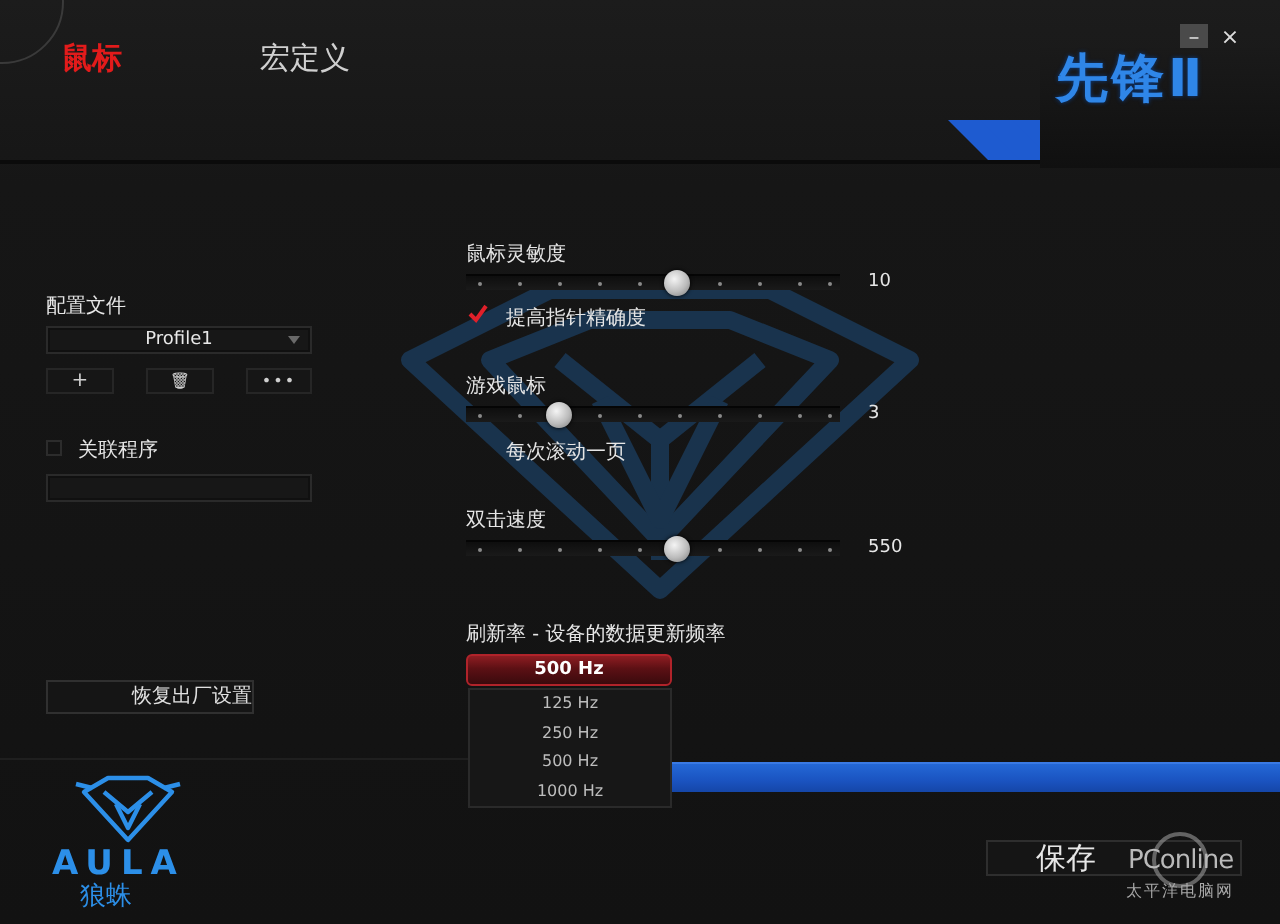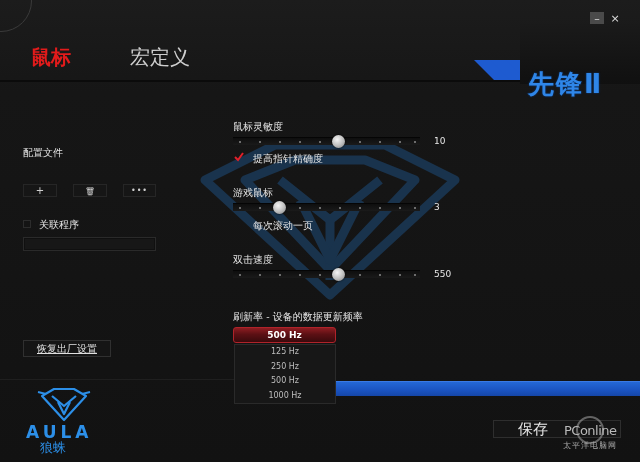--- a/index.html
+++ b/index.html
@@ -10,21 +10,21 @@
       position: absolute; left: 0; top: 0; width: 640px; height: 462px;
       background: linear-gradient(180deg, #1c1c1c 0%, #161616 20%, #141414 60%, #121212 100%);
       overflow: hidden;
     }
     .window::before {
       content: ""; position: absolute; left: -30px; top: -30px; width: 60px; height: 60px;
       border-radius: 50%; border: 1px solid #3a3a3a;
     }
 
     
-    .main-tab { position: absolute; top: 44px; font-size: 20px; font-family: "DejaVu Serif", serif; }
+    .main-tab { position: absolute; top: 20px; font-size: 15px; font-family: "DejaVu Serif", serif; }
     .main-tab.mouse { left: 31px; color: #e21b1b; font-weight: bold; }
     .main-tab.macro { left: 130px; color: #cfcfcf; }
 
     .tabbar {
       position: absolute; left: 0; top: 61px; width: 520px; height: 18px;
       background: linear-gradient(180deg, #2a6fe0 0%, #1b54c5 55%, #1546a8 100%);
       border-top: 1px solid #3d7ee6; border-bottom: 1px solid #0d2f75;
       border-radius: 0 0 0 6px;
     }
     .tabbar::after {
@@ -38,21 +38,21 @@
     .header-line {
       position: absolute; left: 0; top: 80px; width: 640px; height: 2px; background: #0b0b0b;
     }
     .brand-panel {
       position: absolute; left: 520px; top: 24px; width: 120px; height: 60px;
       background: linear-gradient(180deg, #1a1a1a, #101010);
     }
     .brand-title {
       position: absolute; left: 528px; top: 26px; font-size: 26px; font-weight: bold;
       color: #2f86e8; letter-spacing: 2px; line-height: 28px;
-      font-family: "DejaVu Sans", sans-serif; text-shadow: 0 0 2px #0b3f8a; margin-top: 44px;
+      font-family: "DejaVu Sans", sans-serif; text-shadow: 0 0 2px #0b3f8a;
     }
     .brand-sub {
       position: absolute; left: 528px; top: 56px; font-size: 22px; font-weight: bold;
       color: #2f86e8; letter-spacing: 1px; line-height: 24px;
       font-family: "DejaVu Sans", sans-serif;
     }
 
     .win-btn {
       position: absolute; top: 12px; width: 14px; height: 13px; font-size: 11px; line-height: 13px;
       text-align: center; color: #dcdcdc; cursor: pointer;
@@ -65,23 +65,23 @@
     .field {
       position: absolute; border: 1px solid #2a2a2a; background: #171717;
       box-shadow: inset 0 0 0 1px #101010;
     }
     .profile-select { left: 23px; top: 163px; width: 133px; height: 14px; font-size: 9px; color: #e8e8e8; text-align: center; line-height: 12px; cursor: pointer; }
     .profile-select .caret { position: absolute; right: 5px; top: 4px; width: 0; height: 0; border-left: 3px solid transparent; border-right: 3px solid transparent; border-top: 4px solid #6a6a6a; }
     .small-btn { position: absolute; top: 184px; height: 13px; border: 1px solid #262626; background: #161616; text-align: center; font-size: 10px; line-height: 11px; color: #cfcfcf; cursor: pointer; }
     .checkbox-box { position: absolute; left: 23px; top: 220px; width: 8px; height: 8px; border: 1px solid #2c2c2c; background: #141414; cursor: pointer; }
     .program-field { left: 23px; top: 237px; width: 133px; height: 14px; }
     .reset-btn {
-      position: absolute; left: 23px; top: 340px; width: 88px; height: 17px;
+      position: absolute; left: 23px; top: 340px; width: 104px; height: 17px;
       border: 1px solid #303030; background: #151515; font-size: 10px; color: #e0e0e0;
-      text-align: center; line-height: 15px; font-family: "DejaVu Serif", serif; cursor: pointer; text-decoration: underline;
+      text-align: right; line-height: 15px; font-family: "DejaVu Serif", serif; cursor: pointer;
     }
     .left-divider { position: absolute; left: 0; top: 379px; width: 330px; height: 1px; background: #1f1f1f; }
 
     
     .bg-logo { position: absolute; left: 185px; top: 140px; width: 290px; height: 160px; opacity: 0.95; }
 
     
     .slider-label { position: absolute; font-size: 10px; color: #e6e6e6; font-family: "DejaVu Serif", serif; }
     .slider {
       position: absolute; left: 233px; width: 187px; height: 8px;
@@ -159,20 +159,24 @@
     <g fill="none" stroke="#1a3550" stroke-width="9" stroke-linejoin="round">
       <path d="M20 40 L90 5 L200 5 L270 40 L145 155 Z"></path>
       <path d="M60 40 L110 20 L180 20 L230 40 L145 130 Z"></path>
       <path d="M95 40 L145 80 L195 40"></path>
       <path d="M145 80 L145 140"></path>
       <path d="M115 60 L145 120 L175 60"></path>
     </g>
   </svg>
 
   <div class="label" style="left:23px;top:146px">配置文件</div>
+  <div class="field profile-select">
+    <span>Profile1</span>
+    <span class="caret"></span>
+  </div>
   <div class="small-btn" style="left:23px;width:34px">
     <span>+</span>
   </div>
   <div class="small-btn" style="left:73px;width:34px">
     <span style="font-size:8px">🗑</span>
   </div>
   <div class="small-btn" style="left:123px;width:33px;font-size:8px;letter-spacing:1px">
     <span>•••</span>
   </div>
 

